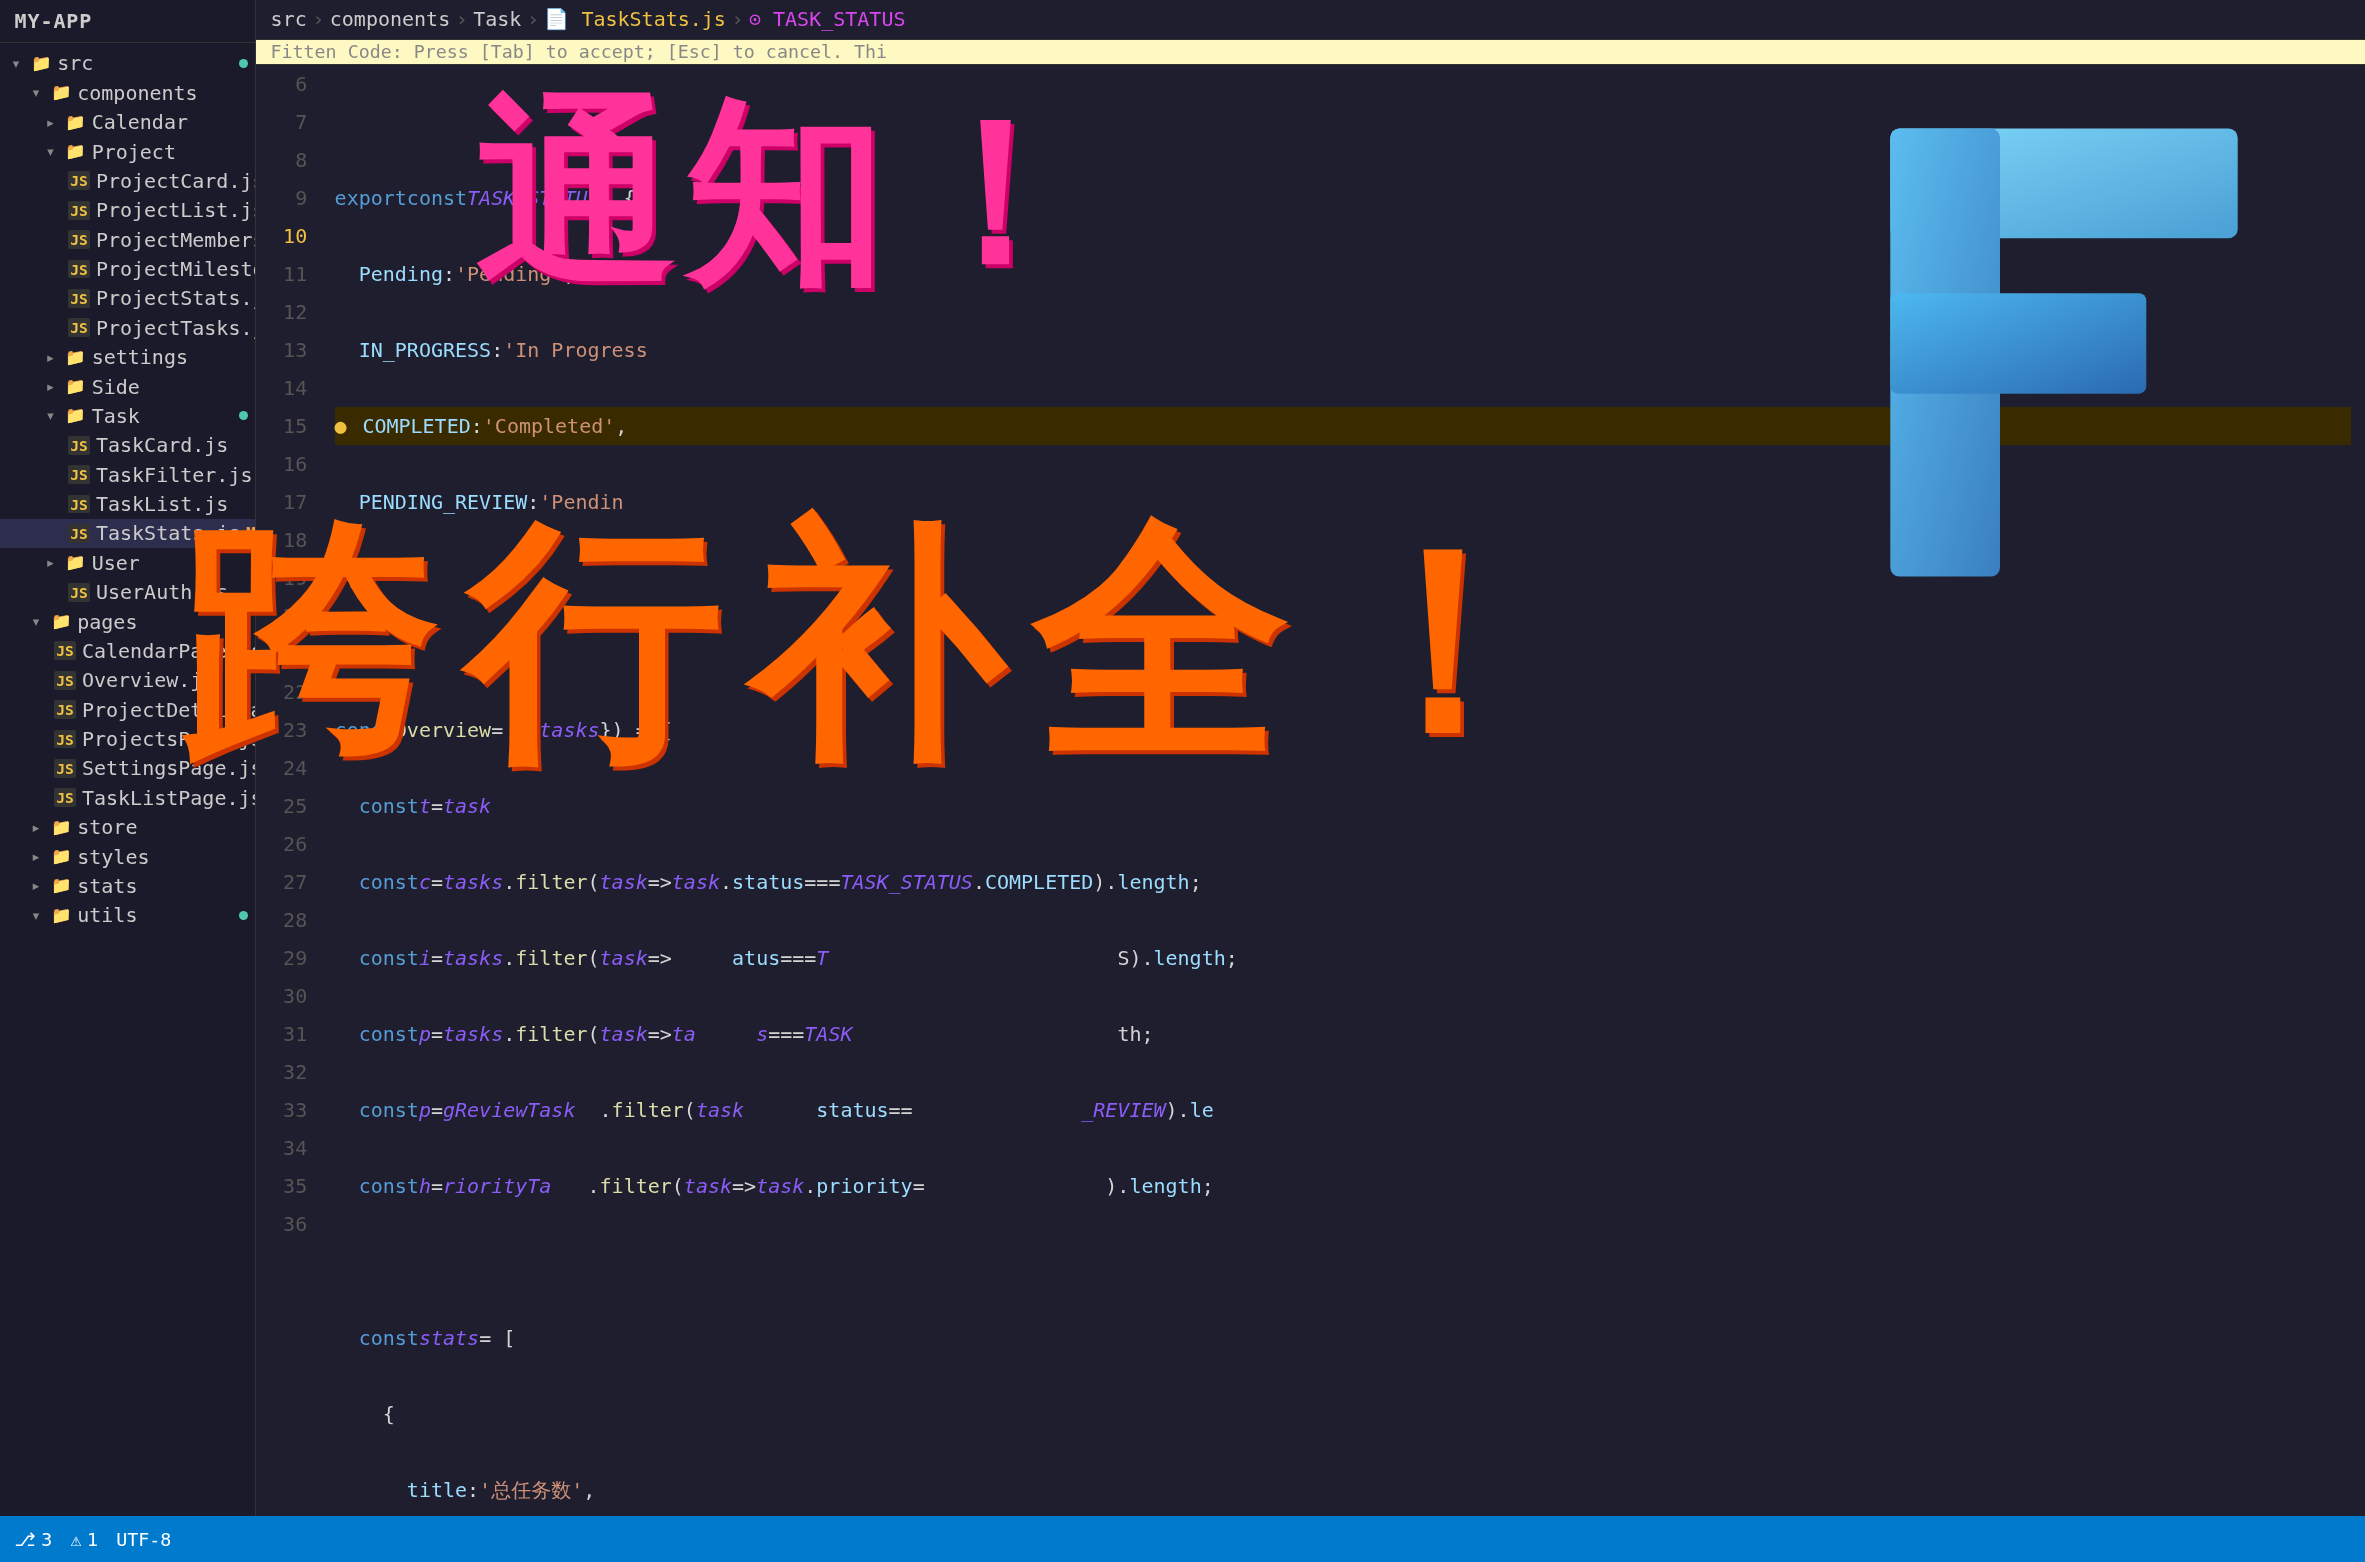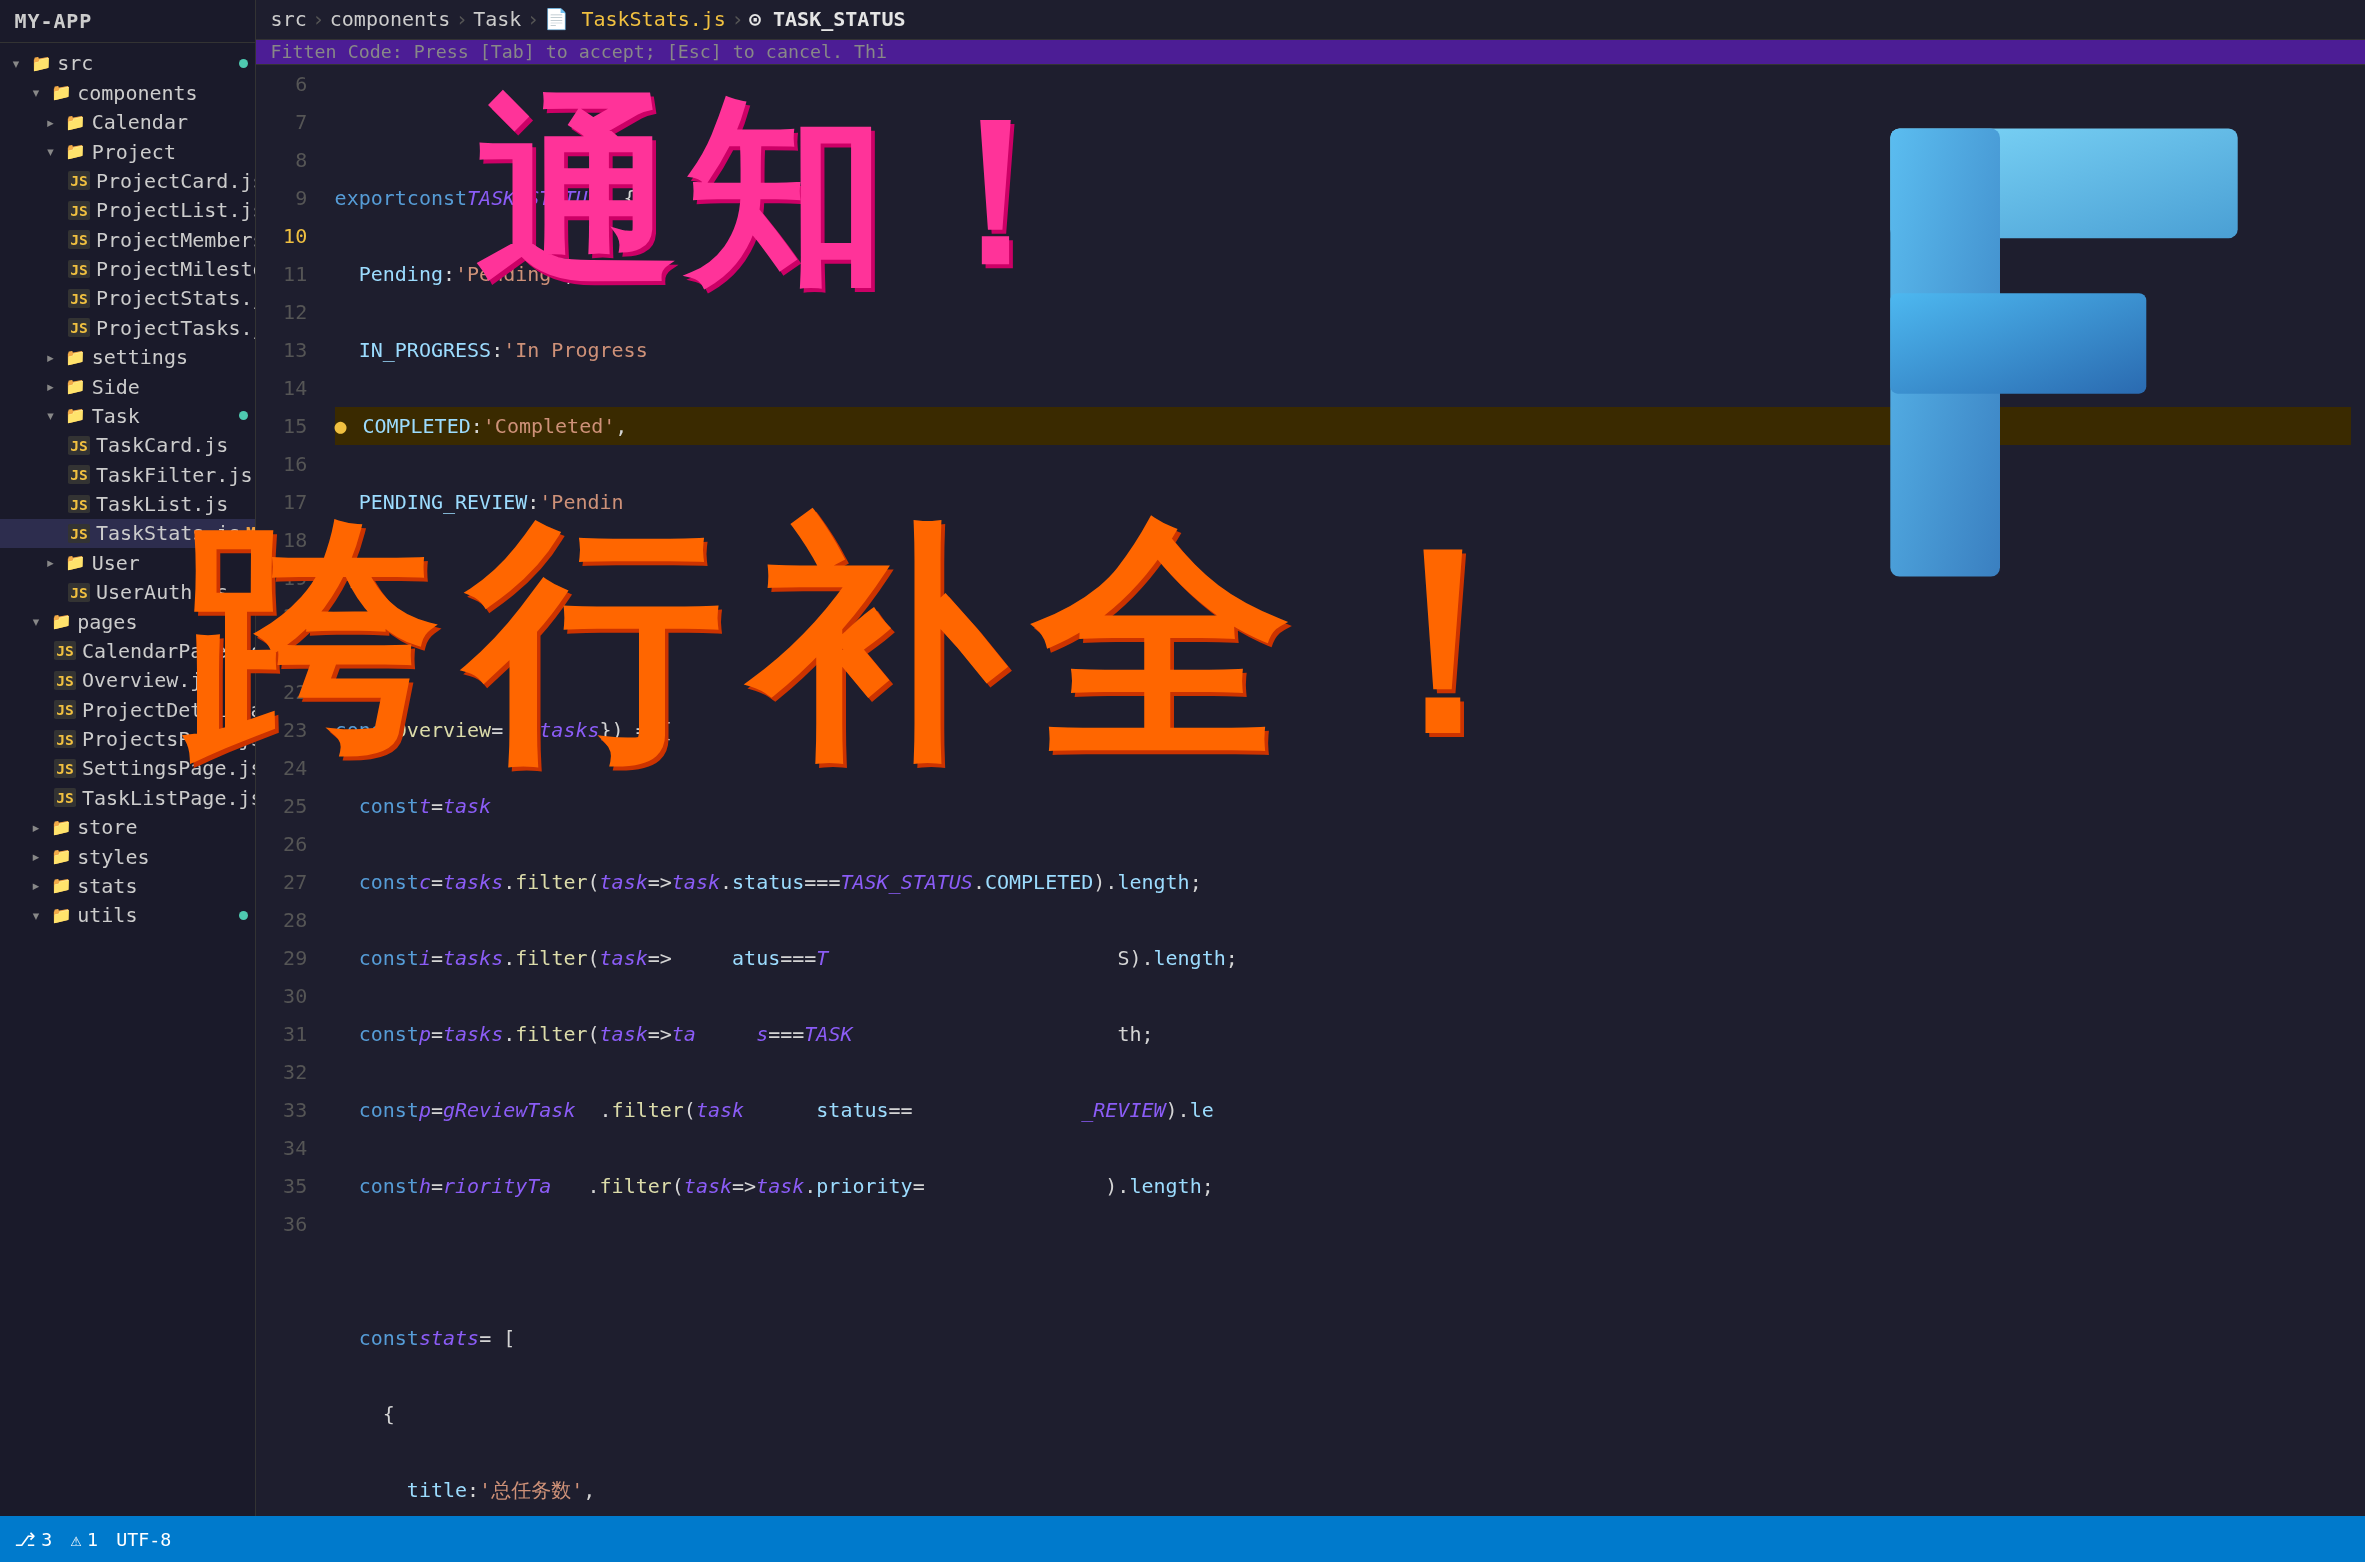--- a/index.html
+++ b/index.html
@@ -88,21 +88,21 @@
       padding: 7.3px 14.6px;
       font-size: 20px;
       color: #888;
       border-bottom: 0.9px solid #333;
       display: flex;
       align-items: center;
       gap: 5.5px;
     }
     .breadcrumb .sep { color: #555; }
     .breadcrumb .bc-file { color: #f0c040; }
-    .breadcrumb .bc-symbol { color: #e5e5e5; font-weight: bold; }
+    .breadcrumb .bc-symbol { color: #d946ef; }
     .breadcrumb .bc-item { color: #ccc; }
 
     
     .code-editor {
       flex: 1;
       background: #1e1e2e;
       overflow: hidden;
       display: flex;
       position: relative;
     }
@@ -136,21 +136,21 @@
     .fn { color: #dcdcaa; }
     .str { color: #ce9178; }
     .var { color: #8b5cf6; font-style: italic; }
     .punc { color: #d4d4d4; }
     .prop { color: #9cdcfe; }
     .warn-line { background: #3a2a00; }
     .warn-dot { color: #f0c040; margin-right: 3.7px; }
 
     
     .ai-suggestion {
-      background: #4c1d95;
+      background: #fef9c3;
       color: #888;
       font-size: 18.3px;
       padding: 1.8px 14.6px;
       border-bottom: 0.9px solid #333;
       white-space: nowrap;
       overflow: hidden;
     }
 
     
     .overlay {

